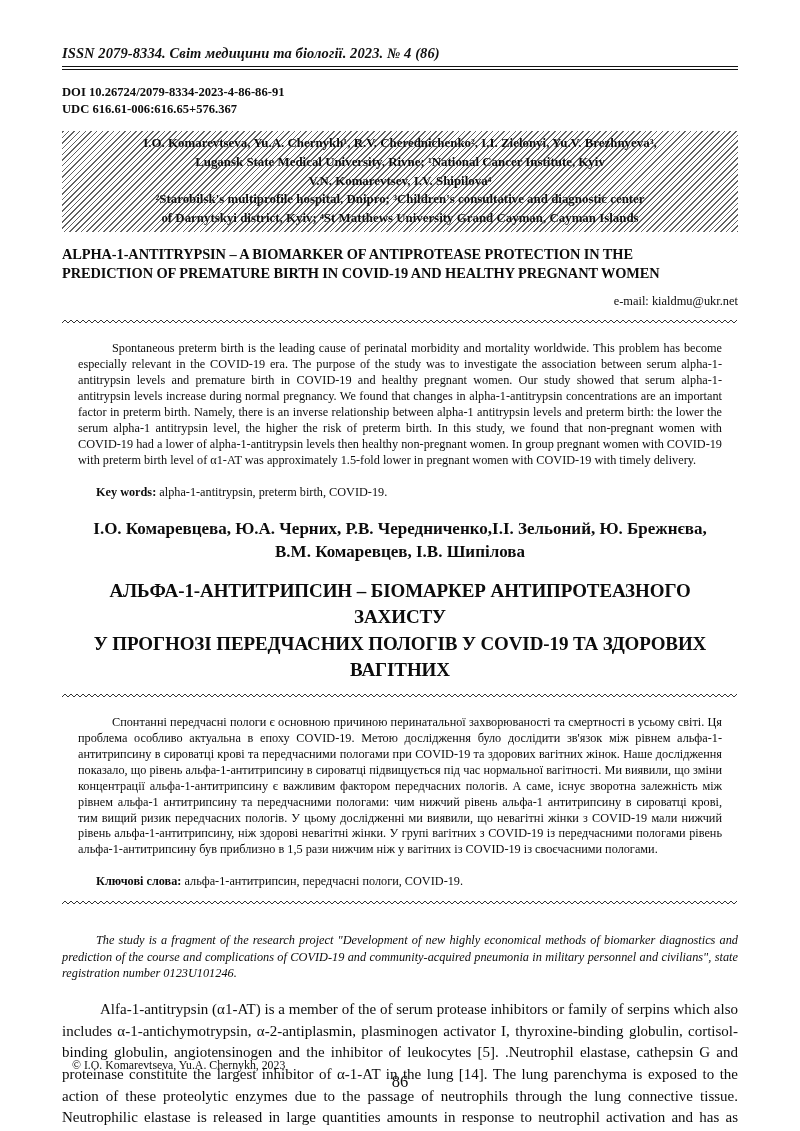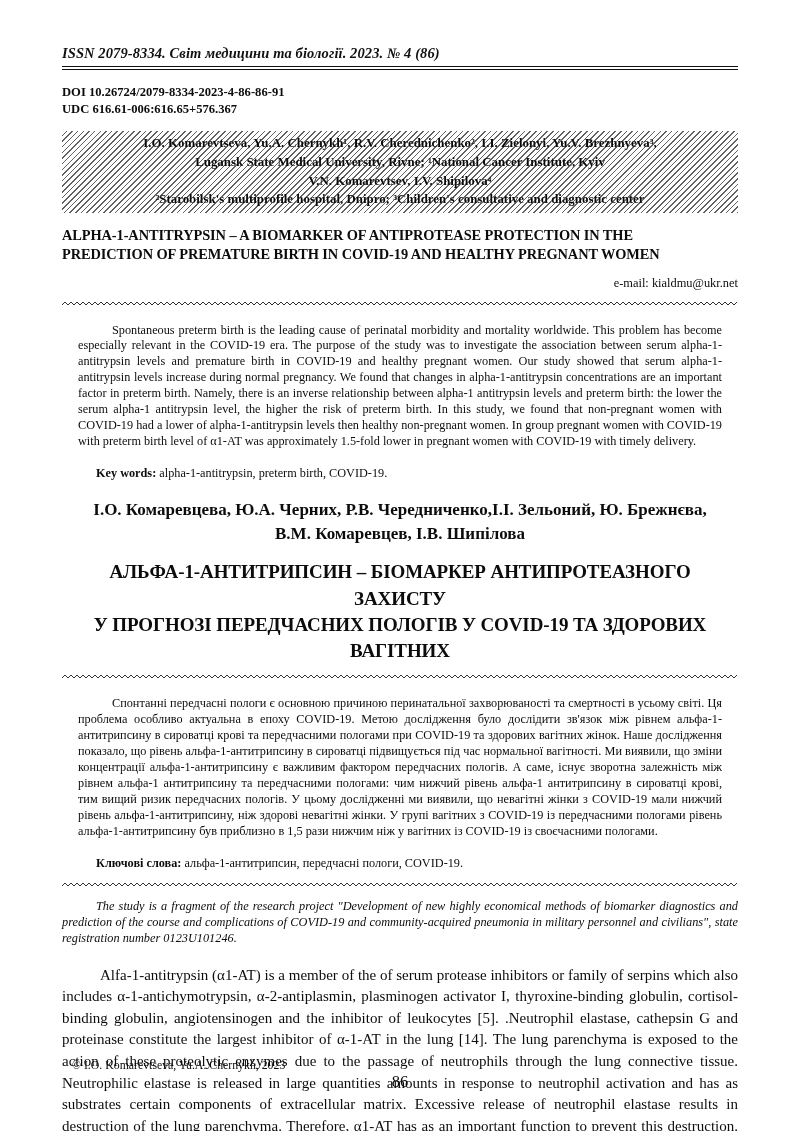--- a/index.html
+++ b/index.html
@@ -131,21 +131,21 @@
     margin-top: 14px;
     text-align: center;
     font-weight: bold;
     font-size: 19px;
     line-height: 1.38;
     letter-spacing: -0.1px;
   }
 
   
   .funding {
-    margin-top: 10px;
+    margin-top: 26px;
     font-style: italic;
     font-size: 12.3px;
     line-height: 1.33;
     text-align: justify;
   }
   .funding p { margin: 0; text-indent: 34px; }
 
   
   .body-text {
     margin-top: 18px;
@@ -187,20 +187,21 @@
     <div class="ids">
       <div>DOI 10.26724/2079-8334-2023-4-86-86-91</div>
       <div>UDC 616.61-006:616.65+576.367</div>
     </div>
 
     <div class="author-box">
       <span class="ln">I.O. Komarevtseva, Yu.A. Chernykh¹, R.V. Cherednichenko², I.I. Zielonyi, Yu.V. Brezhnyeva³,</span>
       <span class="ln">Lugansk State Medical University, Rivne;  ¹National Cancer Institute, Kyiv</span>
       <span class="ln">V.N. Komarevtsev, I.V. Shipilova⁴</span>
       <span class="ln">²Starobilsk's multiprofile hospital, Dnipro;  ³Children's consultative and diagnostic center</span>
+      <span class="ln">of Darnytskyi district, Kyiv;  ⁴St Matthews University Grand Cayman, Cayman Islands</span>
     </div>
 
     <div class="title-en">
       <div>ALPHA-1-ANTITRYPSIN – A BIOMARKER OF ANTIPROTEASE PROTECTION IN THE</div>
       <div>PREDICTION OF PREMATURE BIRTH IN COVID-19 AND HEALTHY PREGNANT WOMEN</div>
     </div>
 
     <div class="email">e-mail: kialdmu@ukr.net</div>
 
     <div class="wavy">

